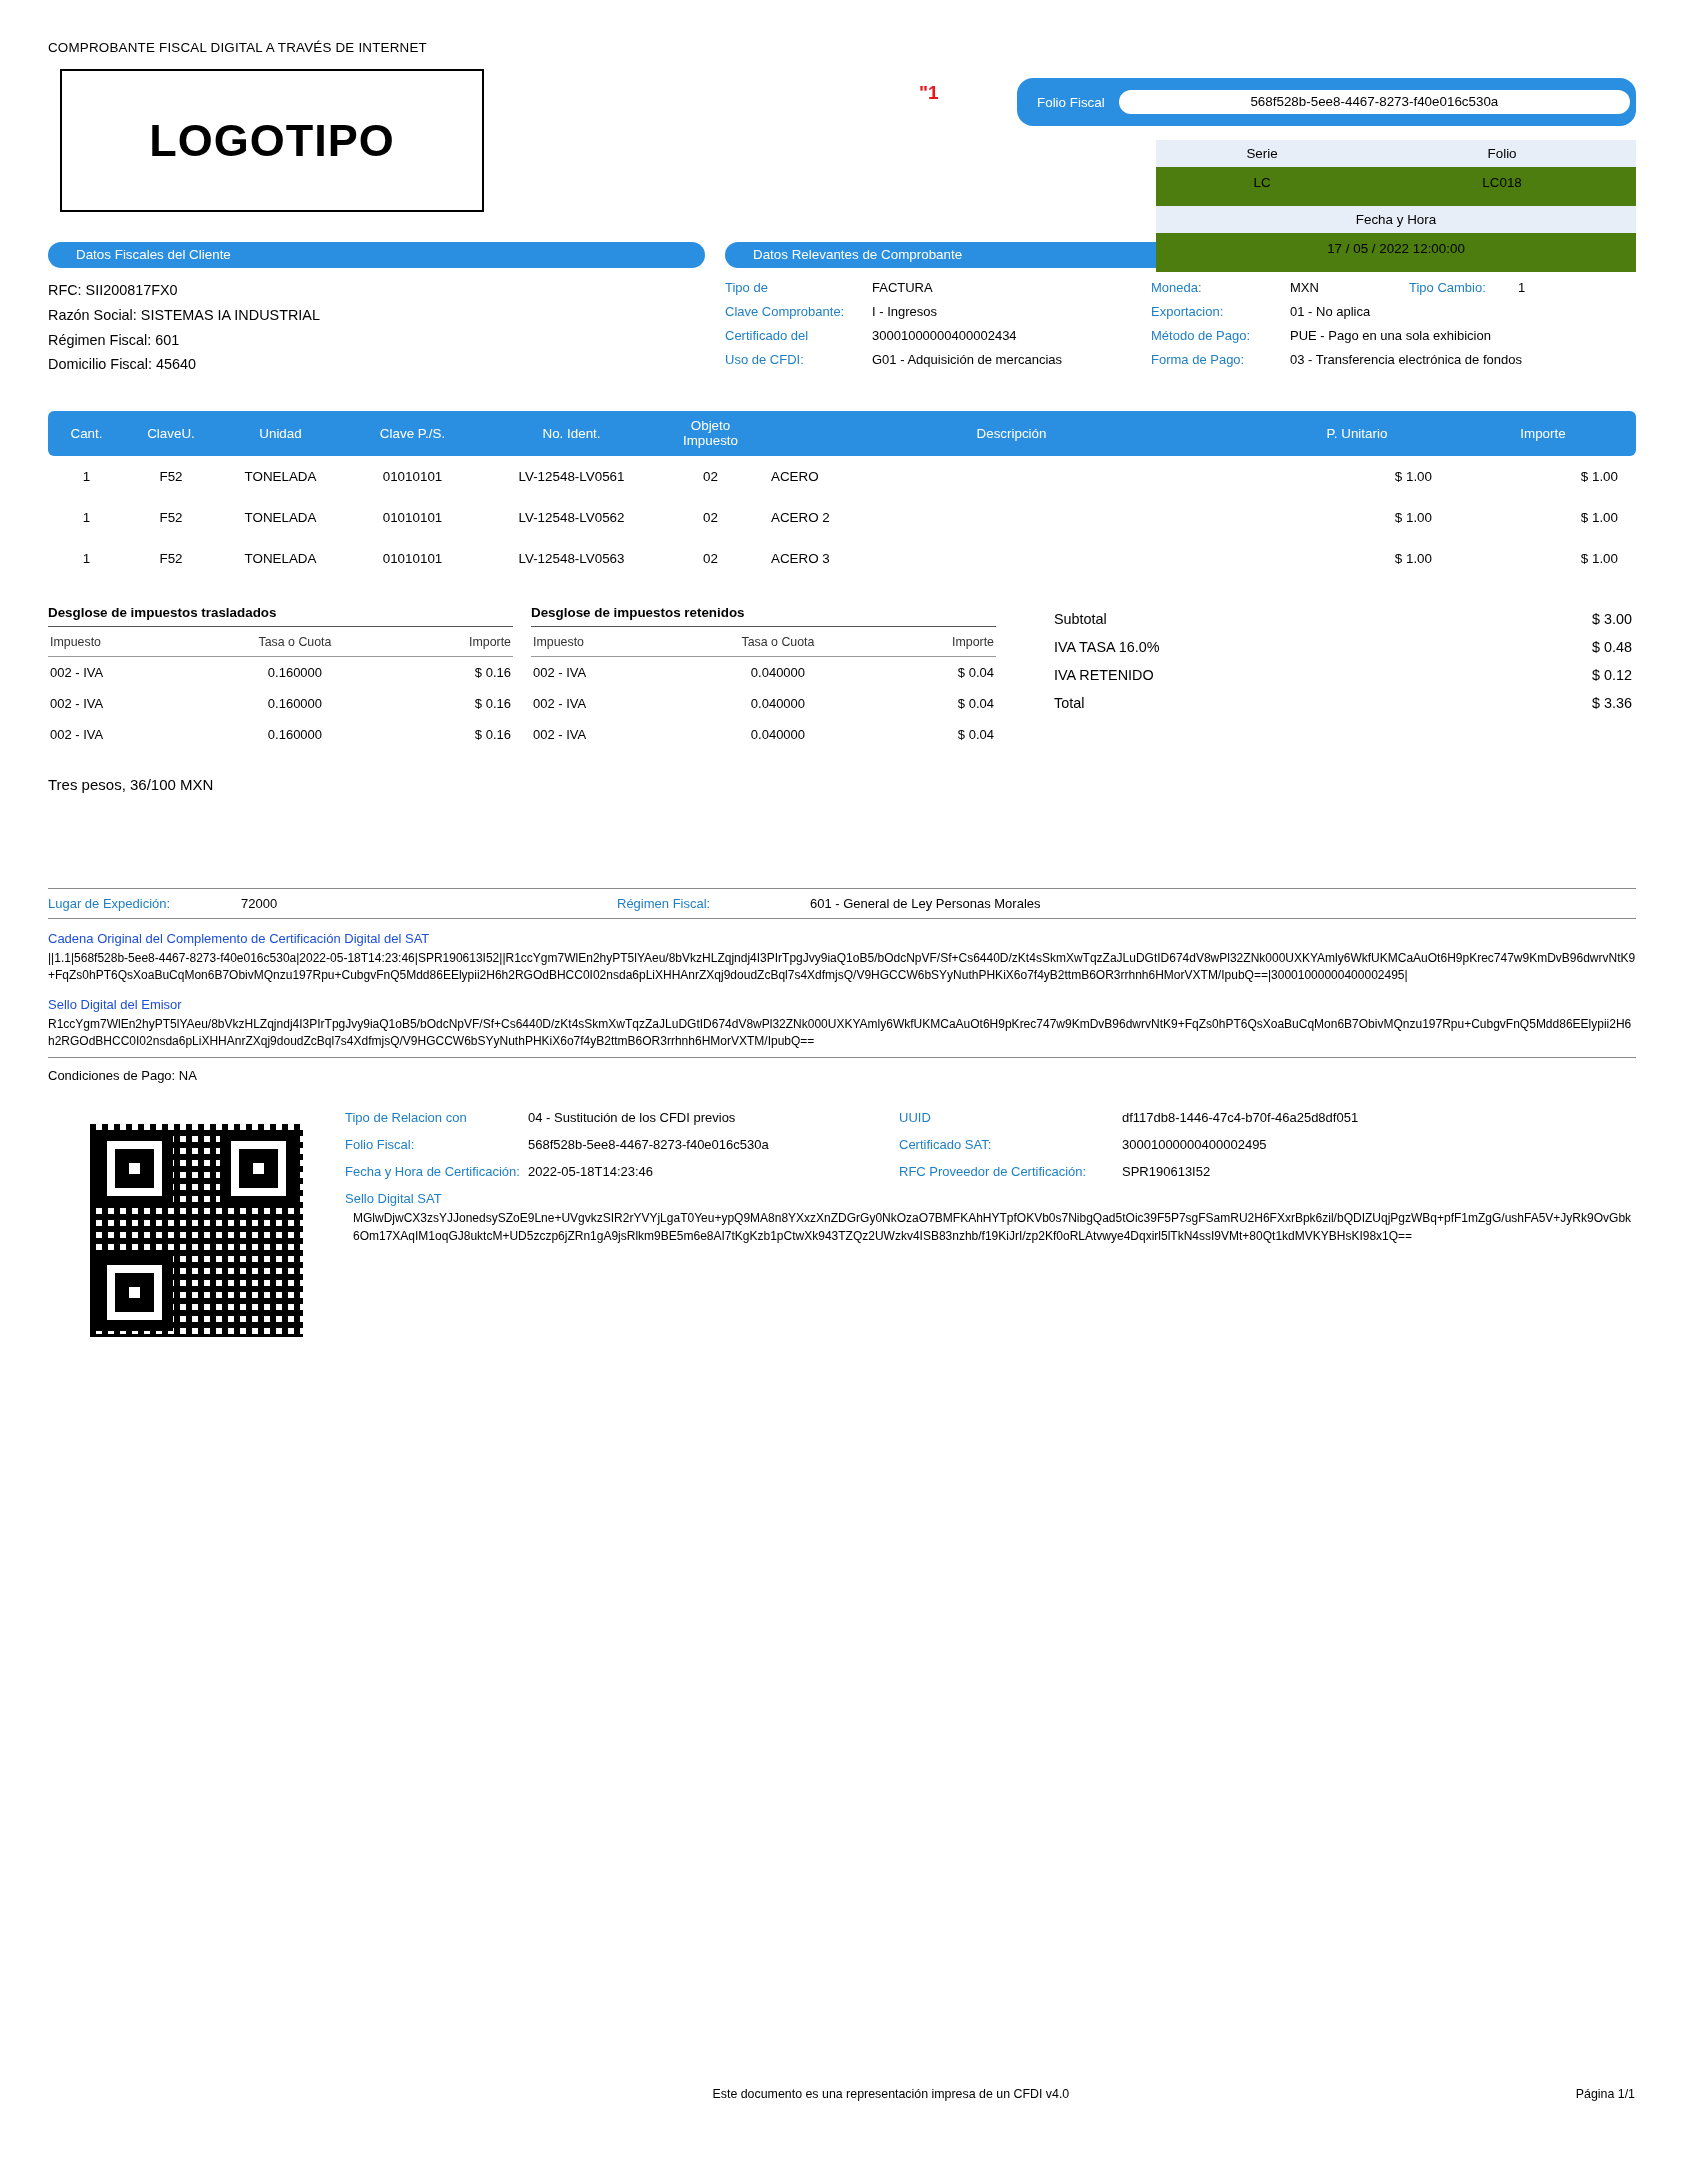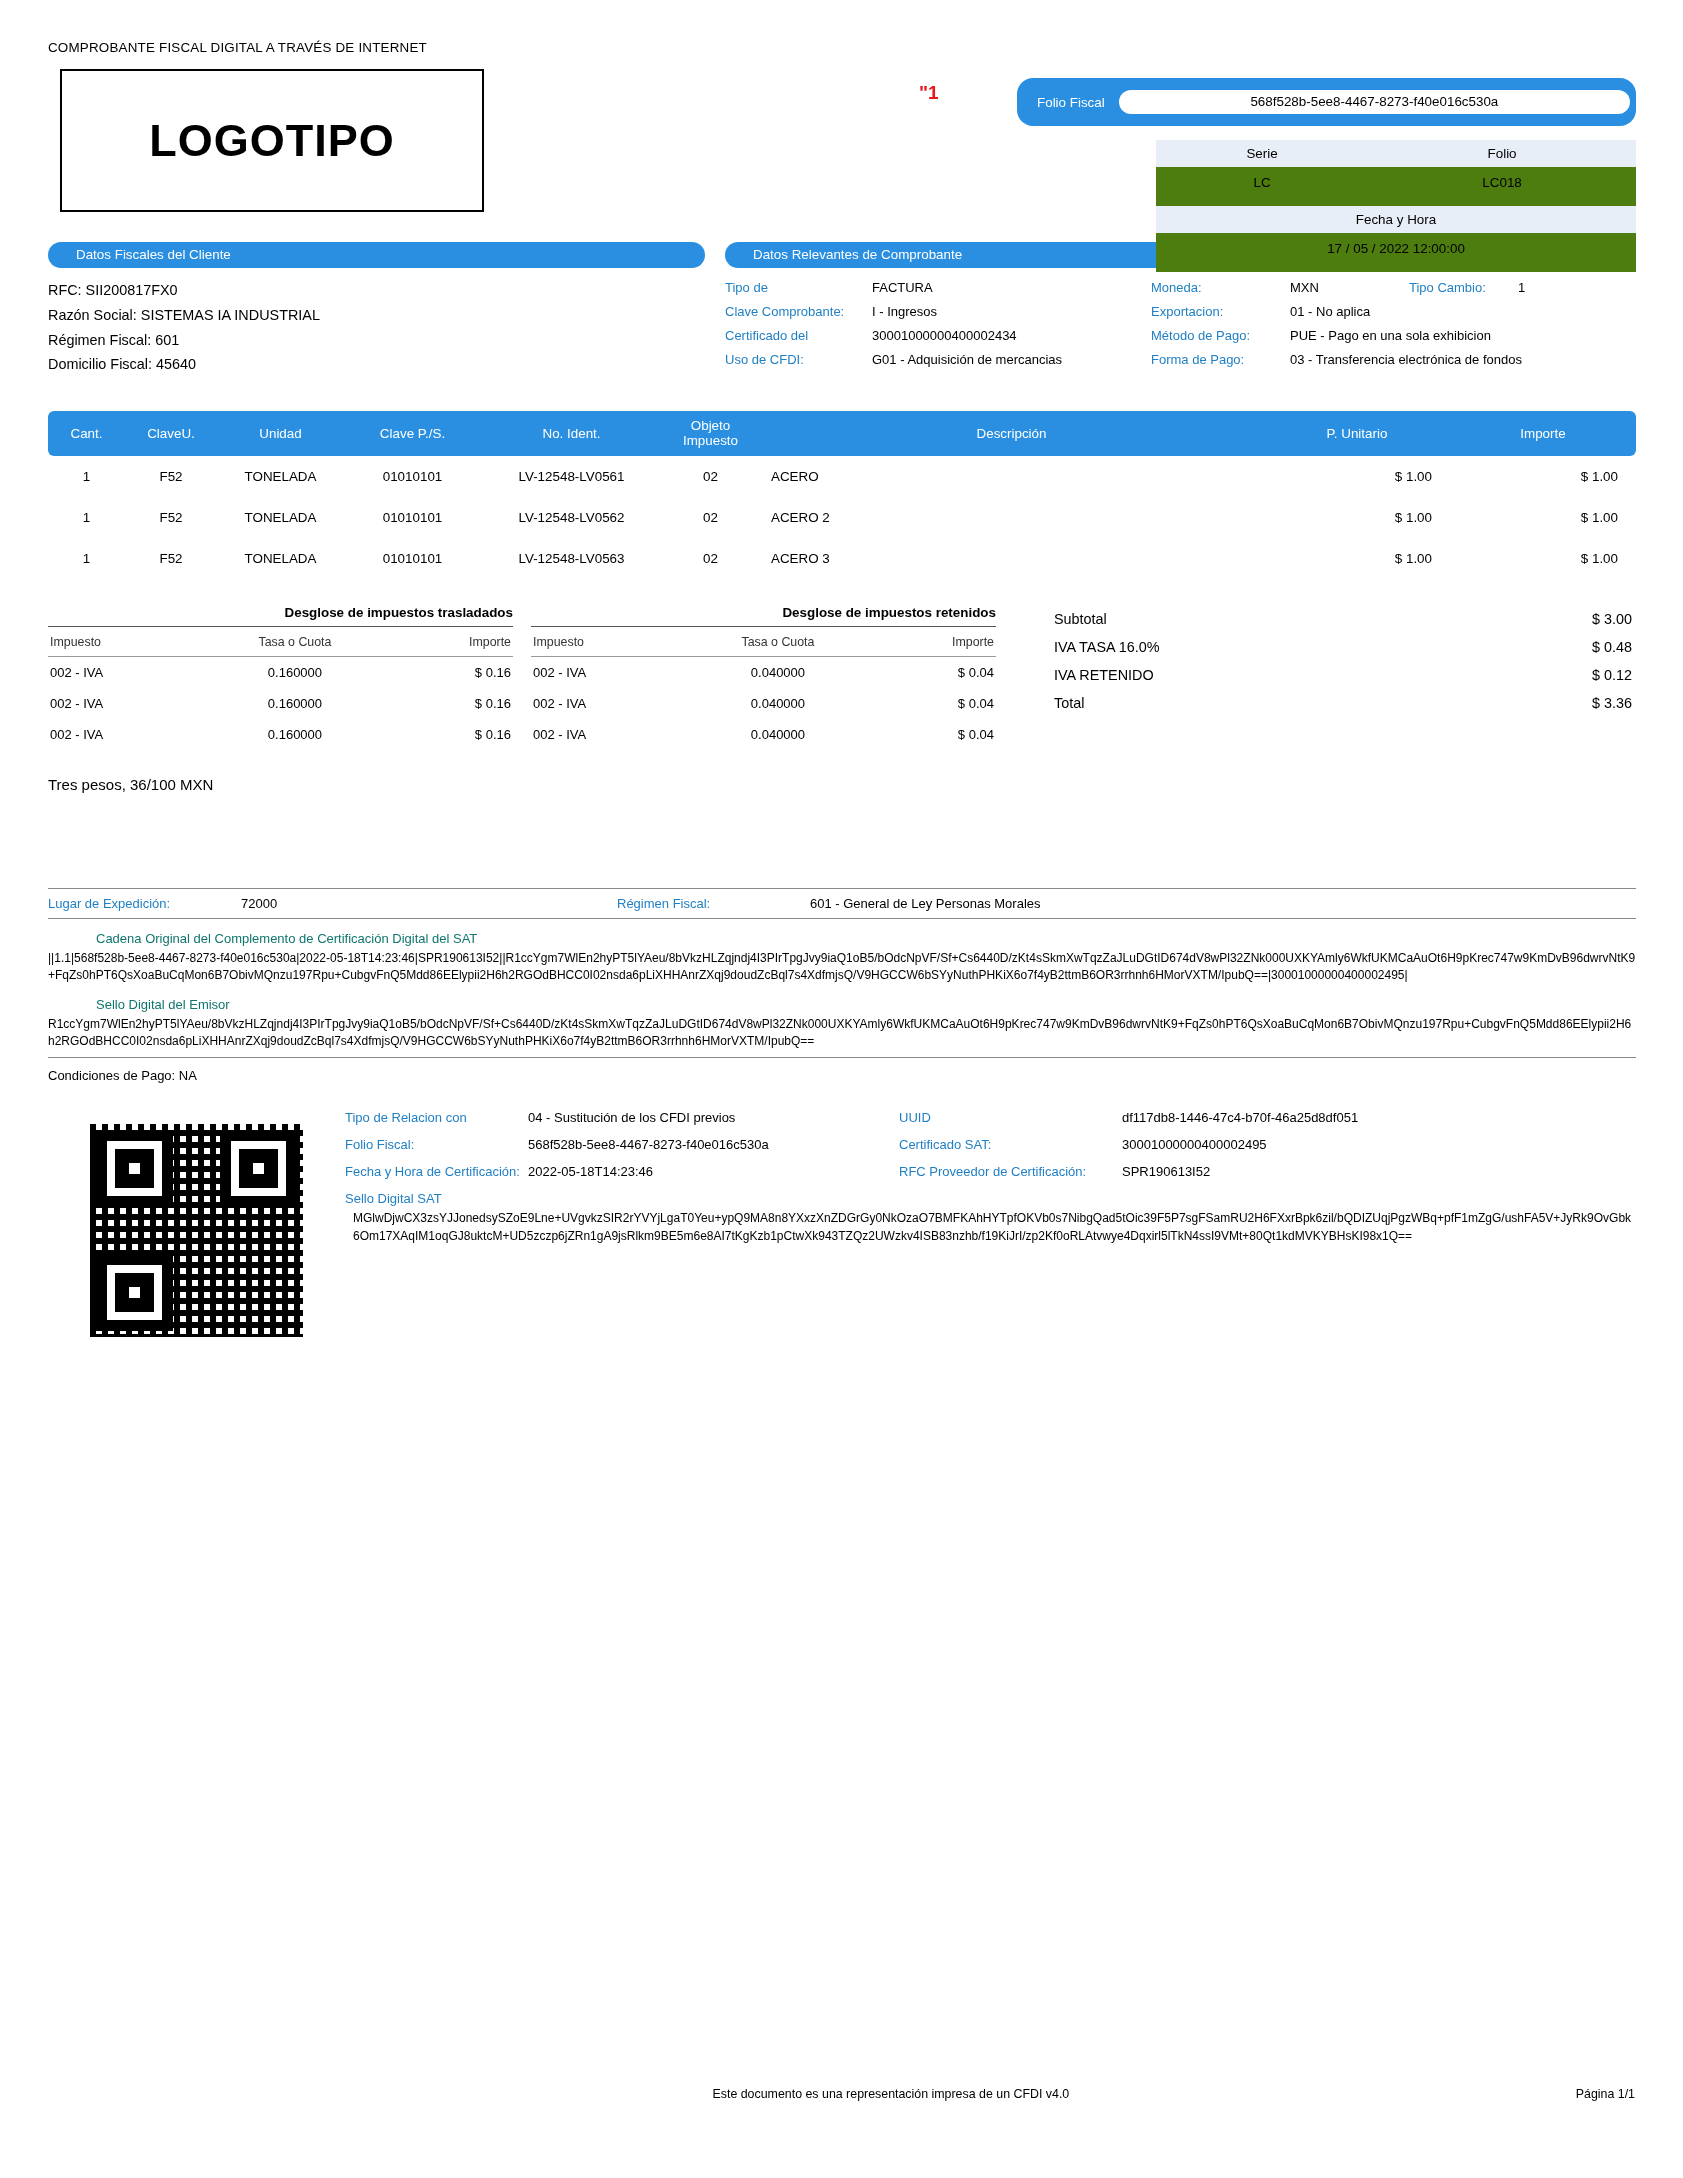--- a/index.html
+++ b/index.html
@@ -209,21 +209,21 @@
   .c-num { text-align: right !important; padding-right: 18px !important; }
 
   
   .tax-area {
     display: flex;
     margin-top: 26px;
     gap: 18px;
   }
   .tax-block { width: 465px; }
   .tax-title {
-    text-align: right;
+    text-align: left;
     font-size: 13.4px;
     font-weight: bold;
     border-bottom: 1px solid #555;
     padding-bottom: 6px;
   }
   .tax-table {
     width: 100%;
     border-collapse: collapse;
   }
   .tax-table th {
@@ -264,24 +264,23 @@
     margin-top: 95px;
     border-top: 1px solid #8a8a8a;
     border-bottom: 1px solid #8a8a8a;
     padding: 7px 0;
   }
   .lugar-cell { display: flex; }
   .lugar-cell.a { width: 569px; }
   .lugar-cell .lbl { width: 193px; }
 
   .sec-title {
-    color: #0f766e;
+    color: #1d4ed8;
     font-size: 13px;
     margin-top: 12px;
-    margin-left: 48px;
   }
   .mono-block {
     font-size: 12px;
     line-height: 1.45;
     word-break: break-all;
     margin-top: 4px;
   }
   .hr-thin {
     border-top: 1px solid #8a8a8a;
     margin-top: 7px;

